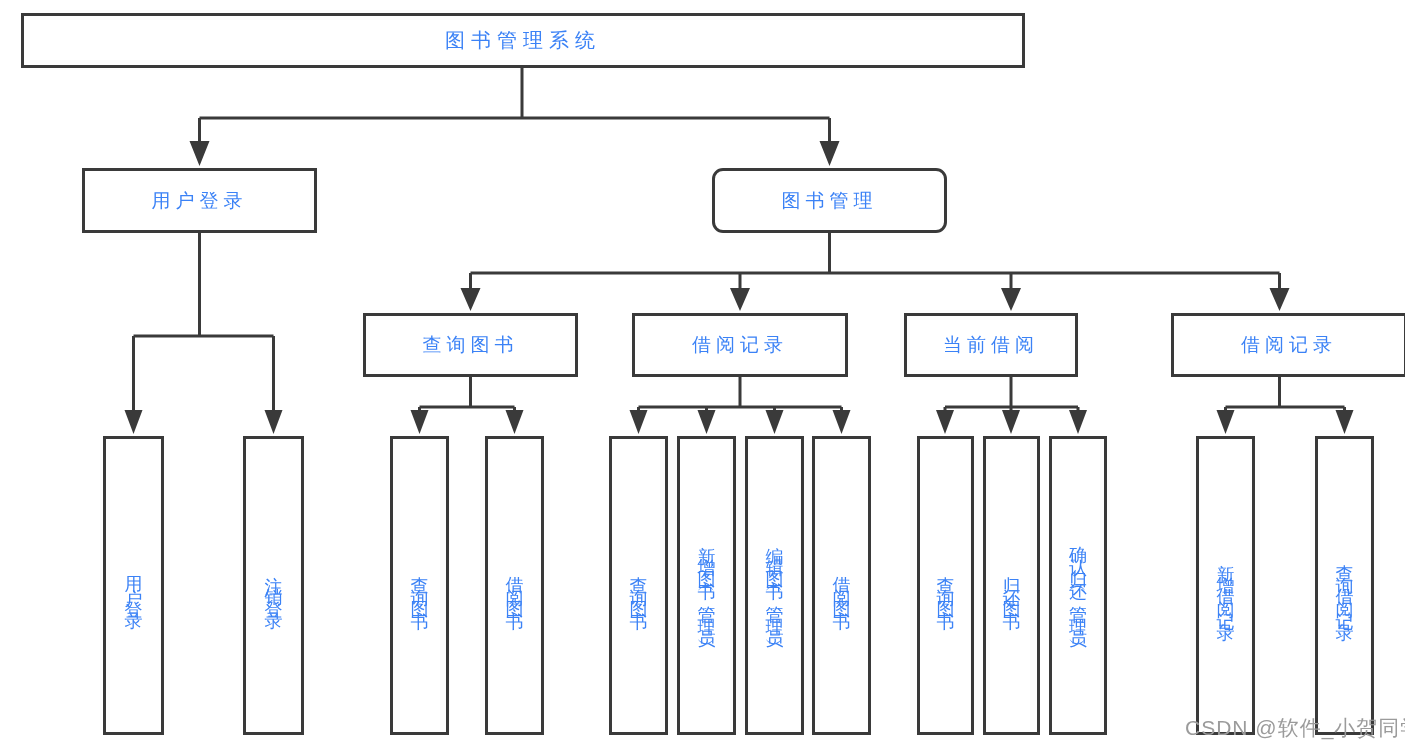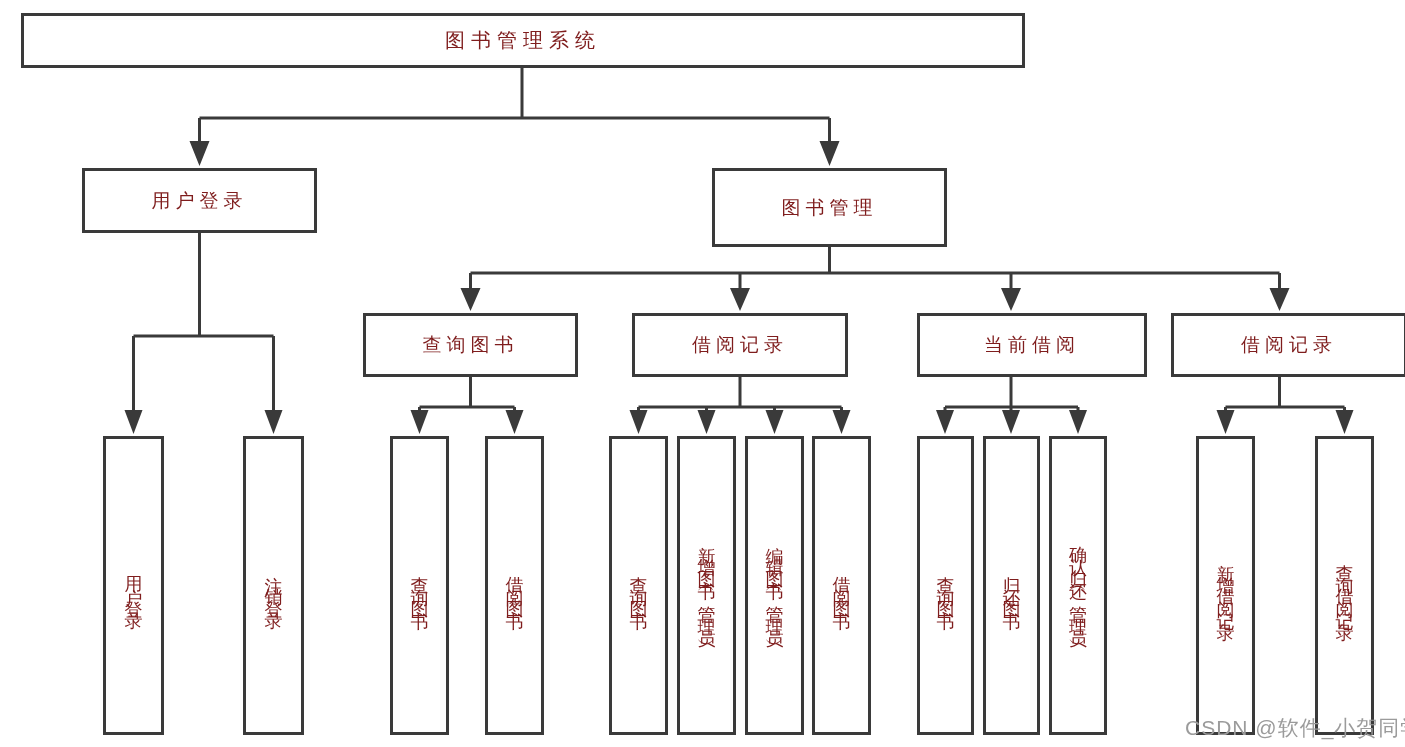--- a/index.html
+++ b/index.html
@@ -16,21 +16,21 @@
     left: 0;
     top: 0;
     width: 1405px;
     height: 747px;
   }
   .node {
     position: absolute;
     box-sizing: border-box;
     border: 3px solid #3a3a3a;
     background: #ffffff;
-    color: #7f1d1d;
+    color: #3b82f6;
     display: flex;
     align-items: center;
     justify-content: center;
   }
   .h {
     font-size: 19px;
     letter-spacing: 5px;
     white-space: nowrap;
   }
   .root-node {
@@ -74,25 +74,25 @@
       M124.5 410 L142.5 410 L133.5 434 Z M264.5 410 L282.5 410 L273.5 434 Z
       M410.5 410 L428.5 410 L419.5 434 Z M505.5 410 L523.5 410 L514.5 434 Z
       M629.5 410 L647.5 410 L638.5 434 Z M697.5 410 L715.5 410 L706.5 434 Z M765.5 410 L783.5 410 L774.5 434 Z M832.5 410 L850.5 410 L841.5 434 Z
       M936 410 L954 410 L945 434 Z M1002 410 L1020 410 L1011 434 Z M1069 410 L1087 410 L1078 434 Z
       M1216.5 410 L1234.5 410 L1225.5 434 Z M1335.5 410 L1353.5 410 L1344.5 434 Z"></path>
   </svg>
 
   <div class="node h root-node" style="left:21px; top:13px; width:1004px; height:55px;">图书管理系统</div>
 
   <div class="node h" style="left:82px; top:168px; width:235px; height:65px;">用户登录</div>
-  <div class="node h" style="left:712px; top:168px; width:235px; height:79px;">图书管理</div>
+  <div class="node h" style="left:712px; top:168px; width:235px; height:65px;border-radius:11px;">图书管理</div>
 
   <div class="node h" style="left:363px; top:313px; width:215px; height:64px;">查询图书</div>
   <div class="node h" style="left:632px; top:313px; width:216px; height:64px;">借阅记录</div>
-  <div class="node h" style="left:904px; top:313px; width:230px; height:64px;margin-left:13px;">当前借阅</div>
+  <div class="node h" style="left:904px; top:313px; width:174px; height:64px;">当前借阅</div>
   <div class="node h" style="left:1171px; top:313px; width:236px; height:64px;">借阅记录</div>
 
   <div class="node v" style="left:103px; top:436px; width:61px; height:299px;">用户登录</div>
   <div class="node v" style="left:243px; top:436px; width:61px; height:299px;">注销登录</div>
 
   <div class="node v" style="left:390px; top:436px; width:59px; height:299px;">查询图书</div>
   <div class="node v" style="left:485px; top:436px; width:59px; height:299px;">借阅图书</div>
 
   <div class="node v" style="left:609px; top:436px; width:59px; height:299px;">查询图书</div>
   <div class="node v" style="left:677px; top:436px; width:59px; height:299px;">新增图书（管理员）</div>

